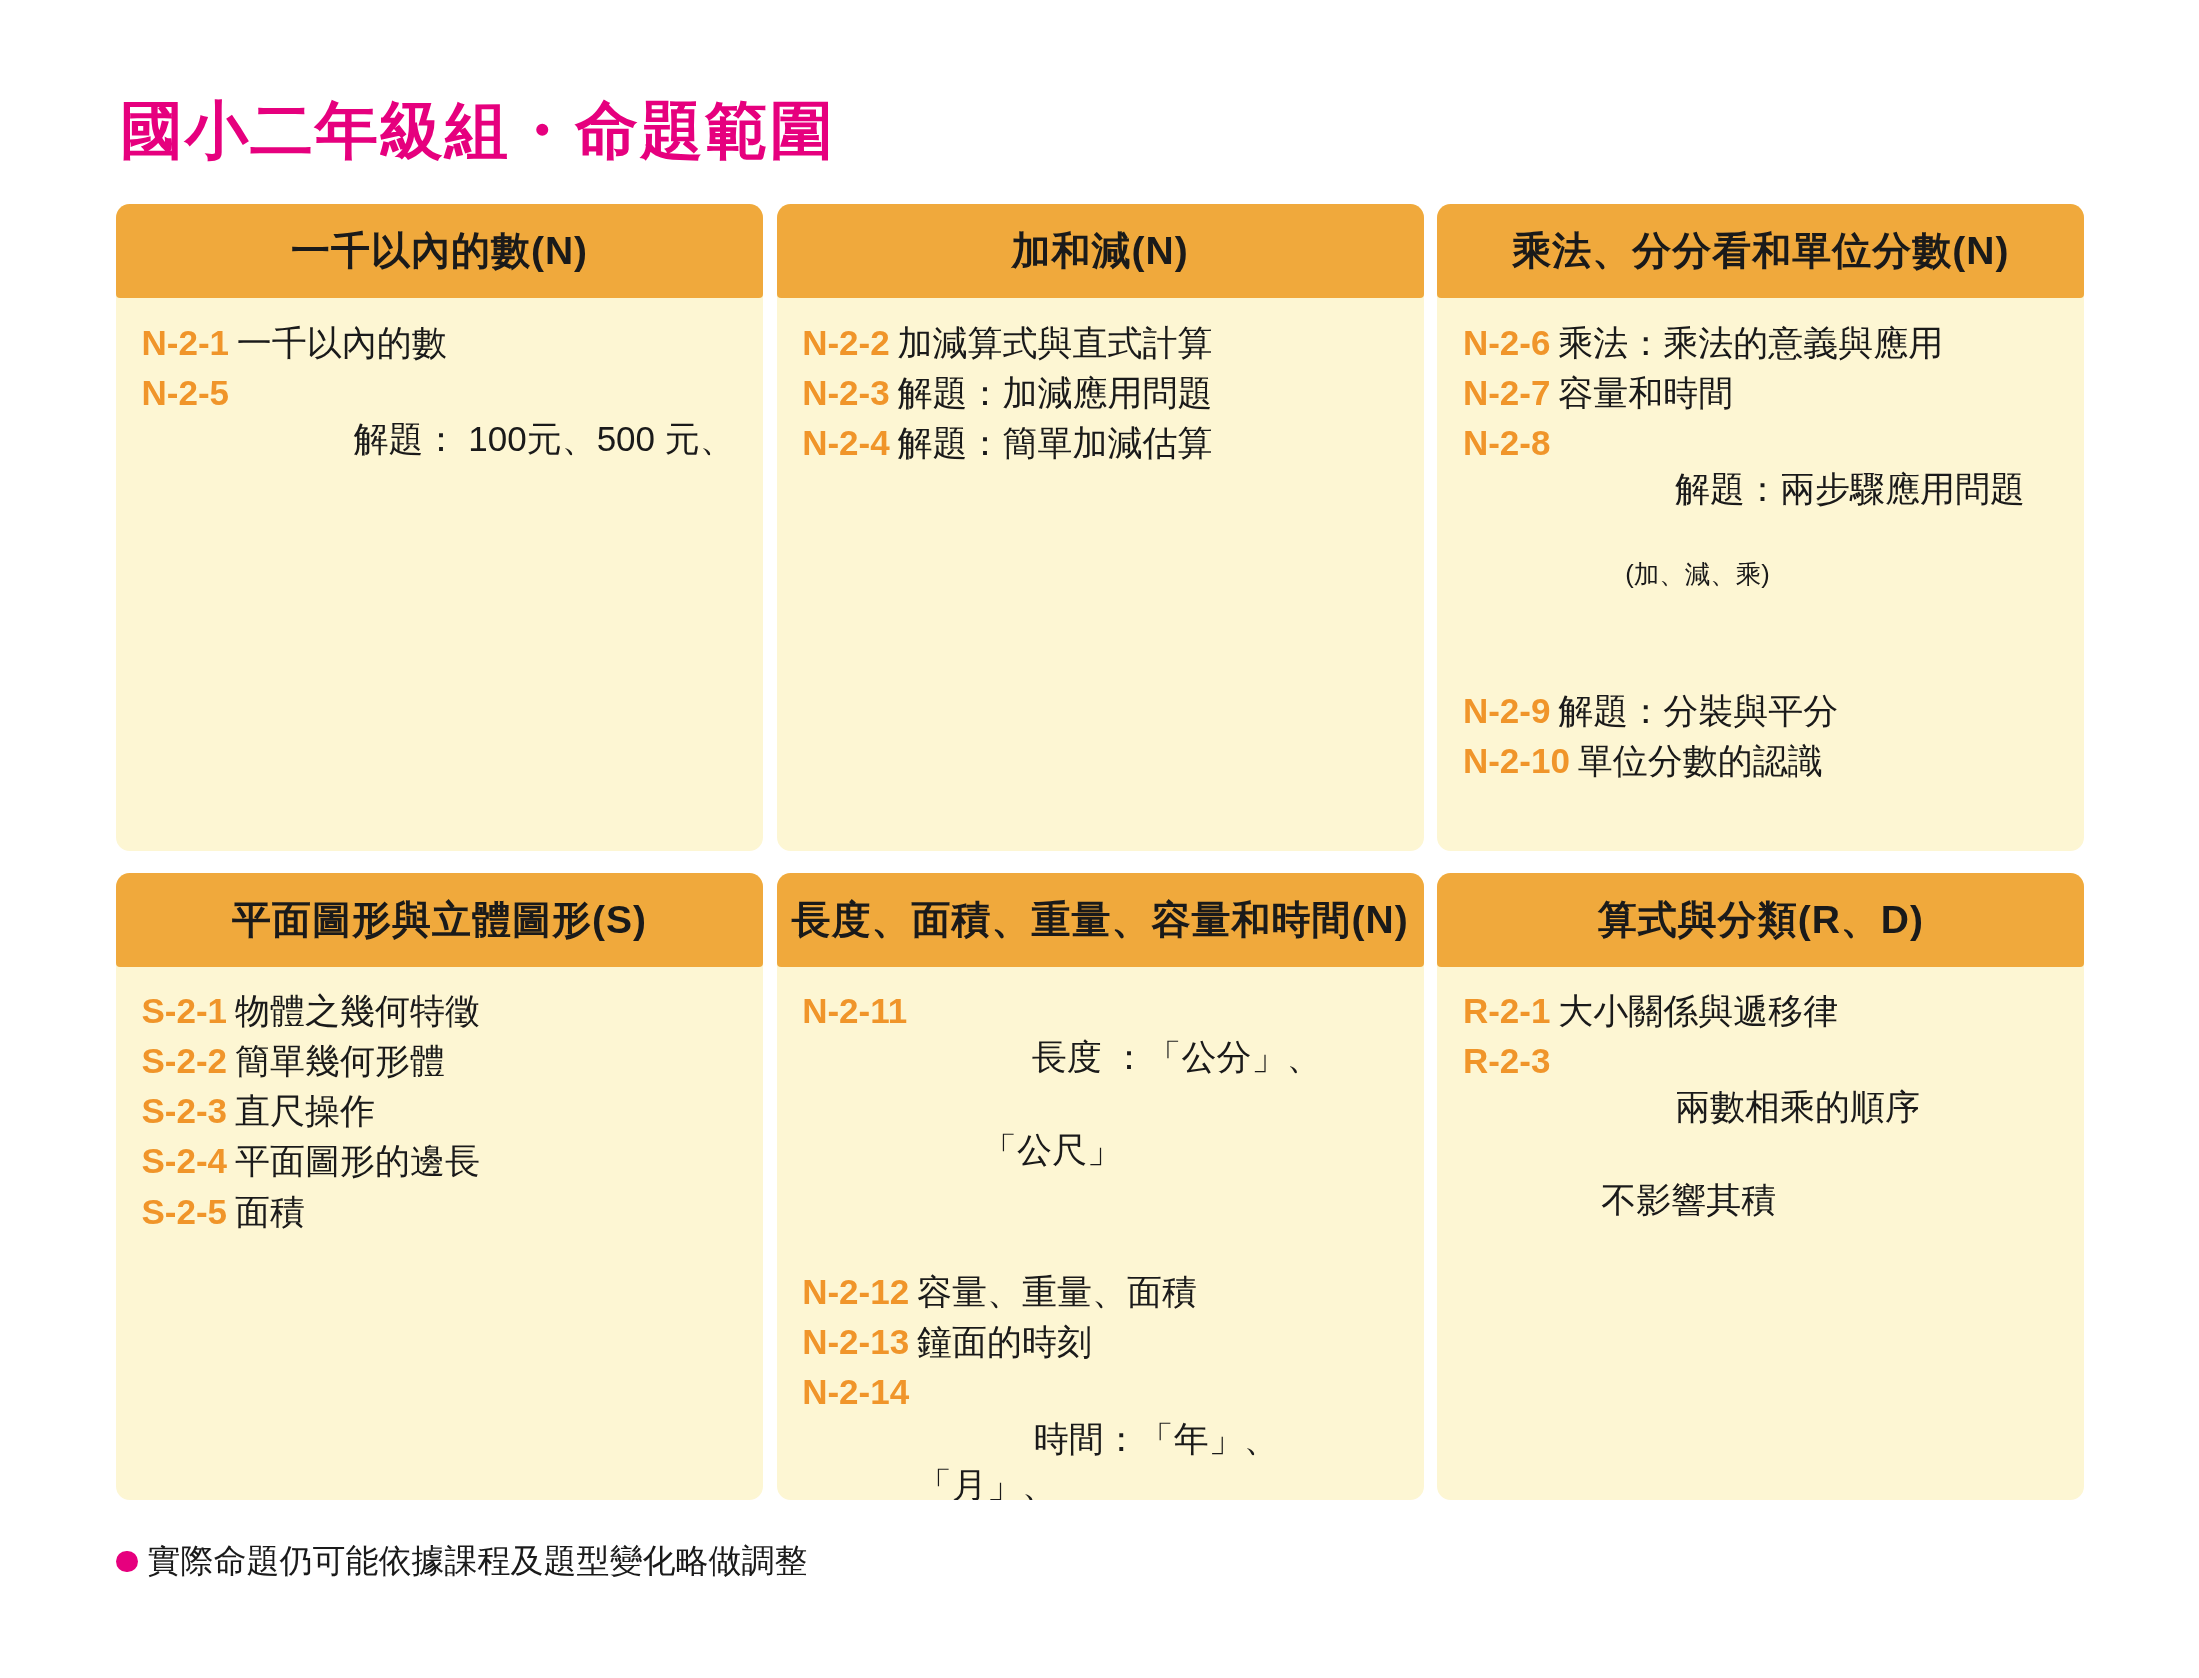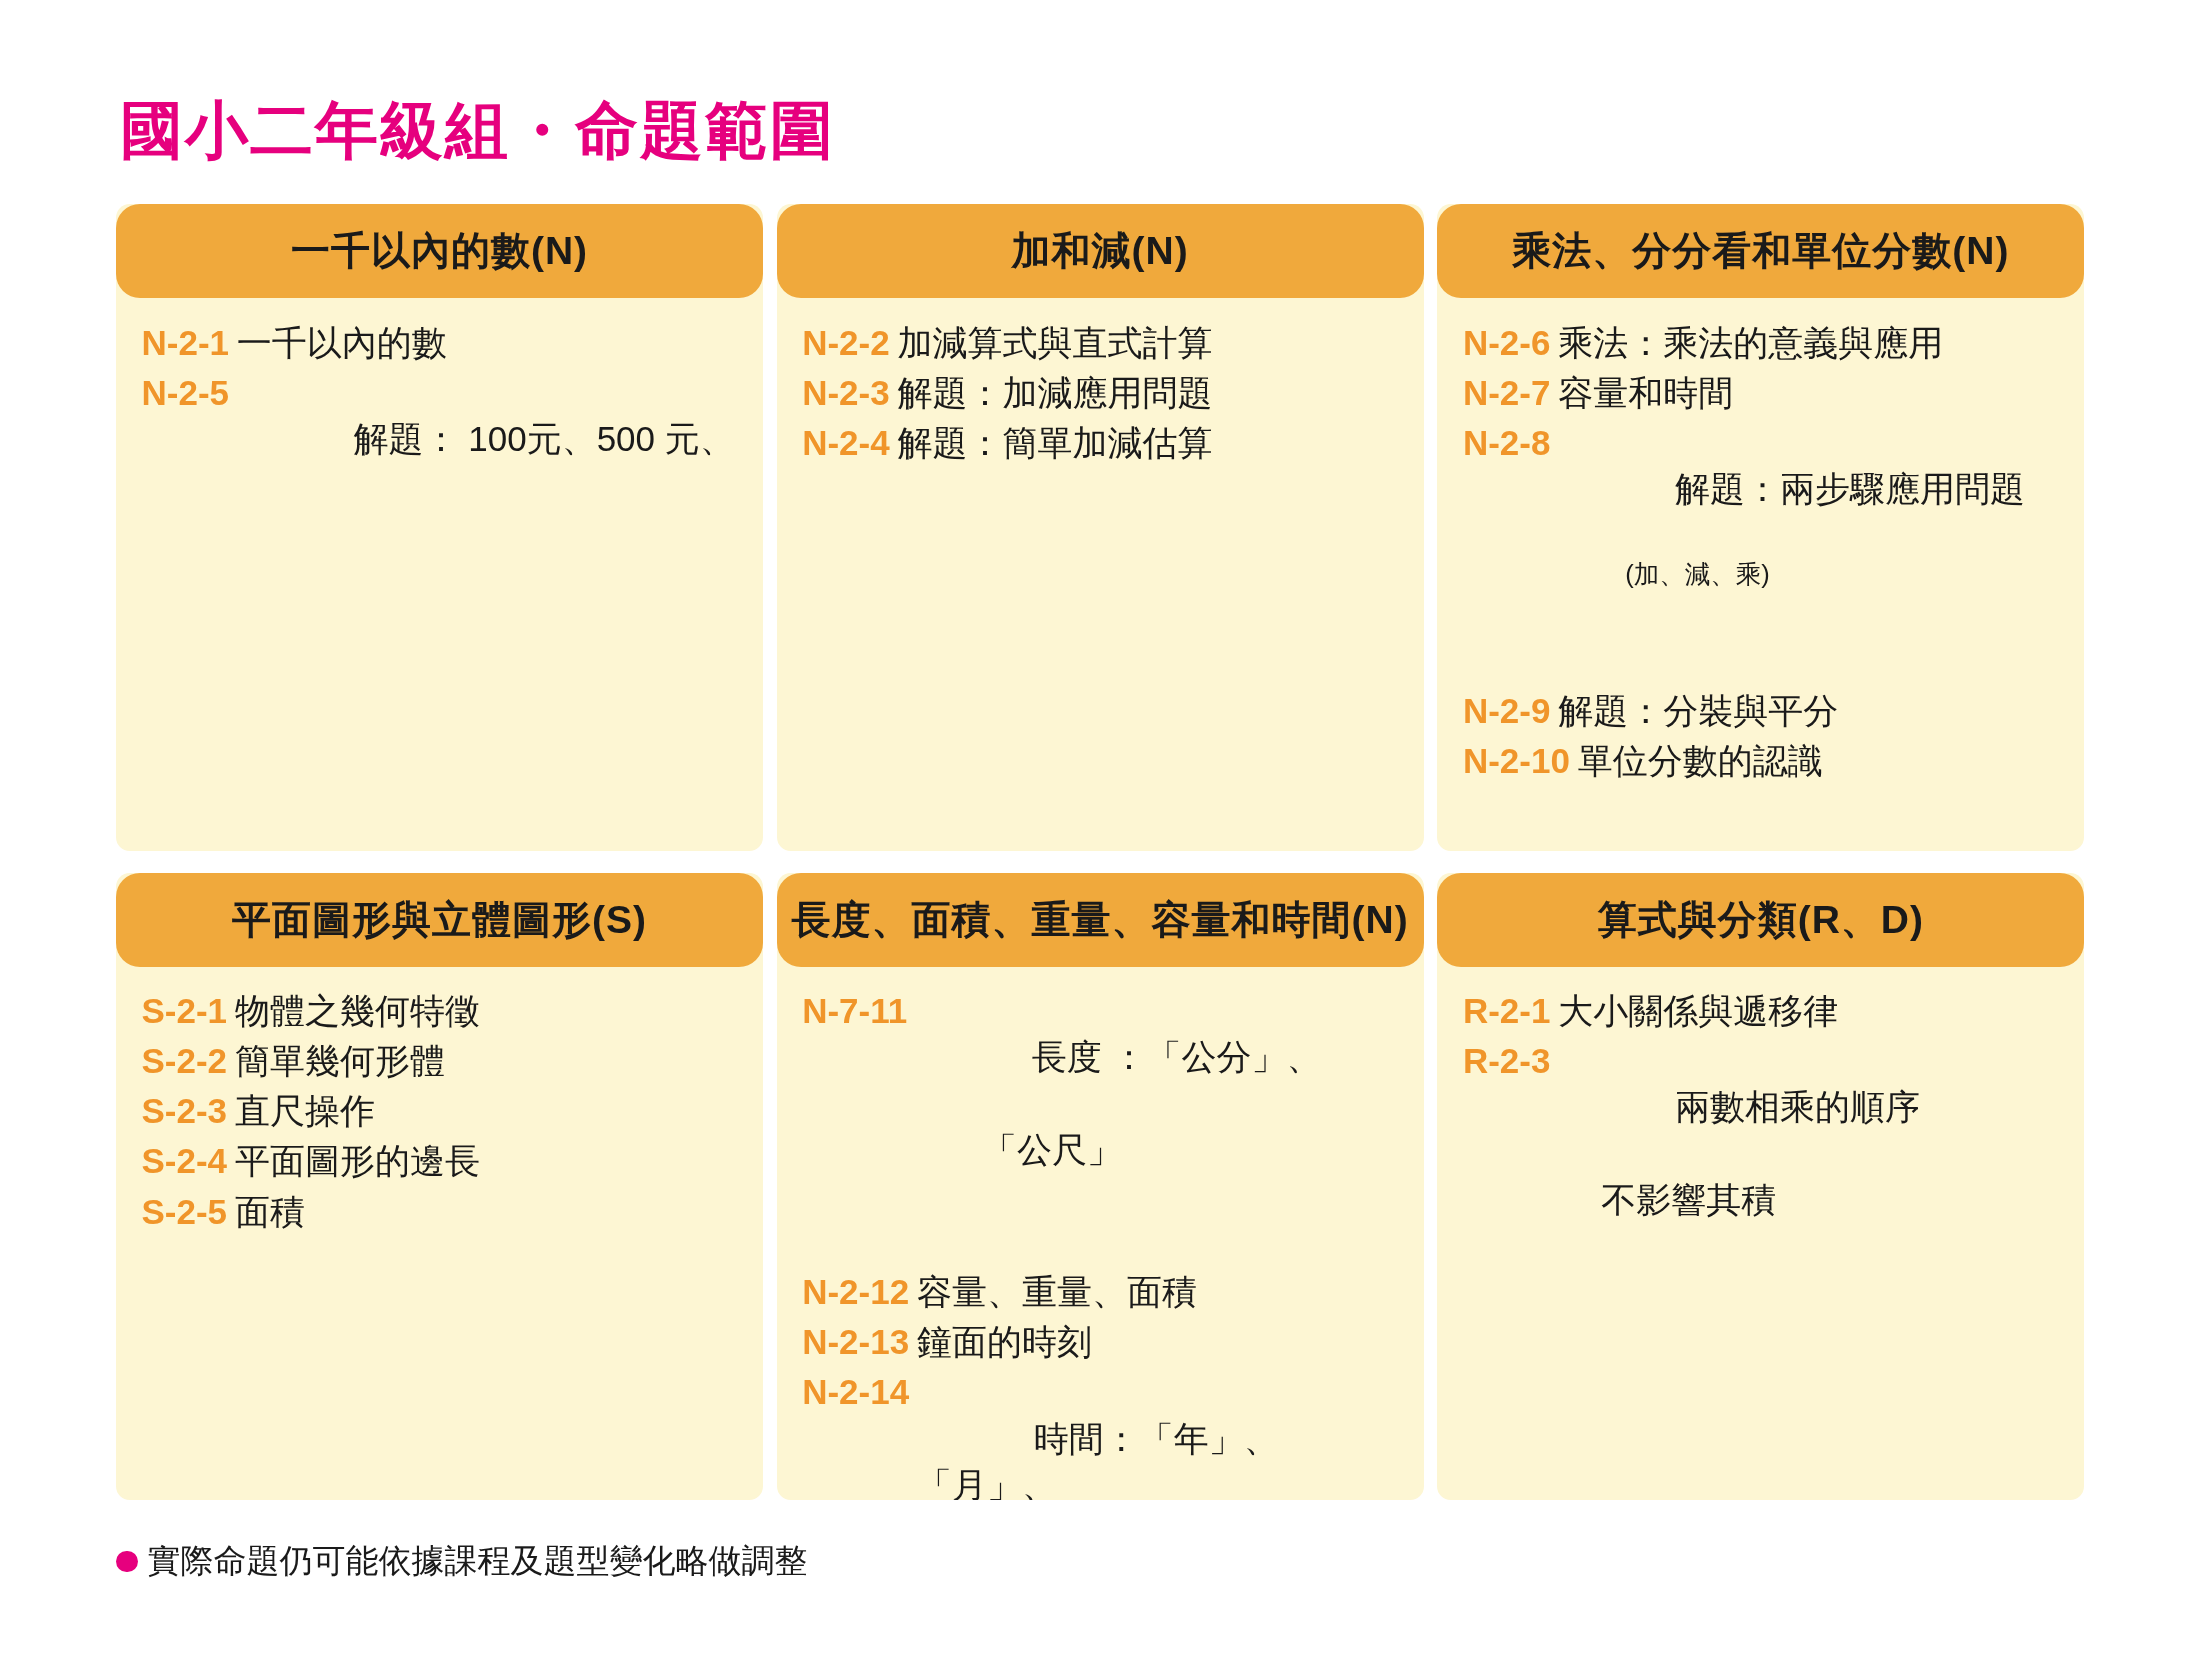--- a/index.html
+++ b/index.html
@@ -48,21 +48,21 @@
     background: #fdf6d3;
     border-radius: 13.7px;
     box-sizing: border-box;
     overflow: hidden;
   }
   .card.row1 { height: 647px; }
   .card.row2 { height: 627px; }
 
   .card-header {
     background: #f0a93c;
-    border-radius: 24px;
+    border-radius: 4px;
     height: 94px;
     display: flex;
     align-items: center;
     justify-content: center;
     text-align: center;
     box-sizing: border-box;
     padding: 0 13.7px;
   }
   .card-header.two-line {
     line-height: 1.12;
@@ -231,21 +231,21 @@
         </div>
       </div>
     </div>
 
     <div class="card row2">
       <div class="card-header two-line">
         <span class="card-title">長度、面積、重量、容量和時間(N)</span>
       </div>
       <div class="card-body">
         <div class="item">
-          <span class="code">N-7-11</span>
+          <span class="code">N-2-11</span>
           <span class="text">
             <span>長度 ：「公分」、</span>
             <span class="indent2">「公尺」</span>
           </span>
         </div>
         <div class="item">
           <span class="code">N-2-12</span>
           <span class="text">容量、重量、面積</span>
         </div>
         <div class="item">

